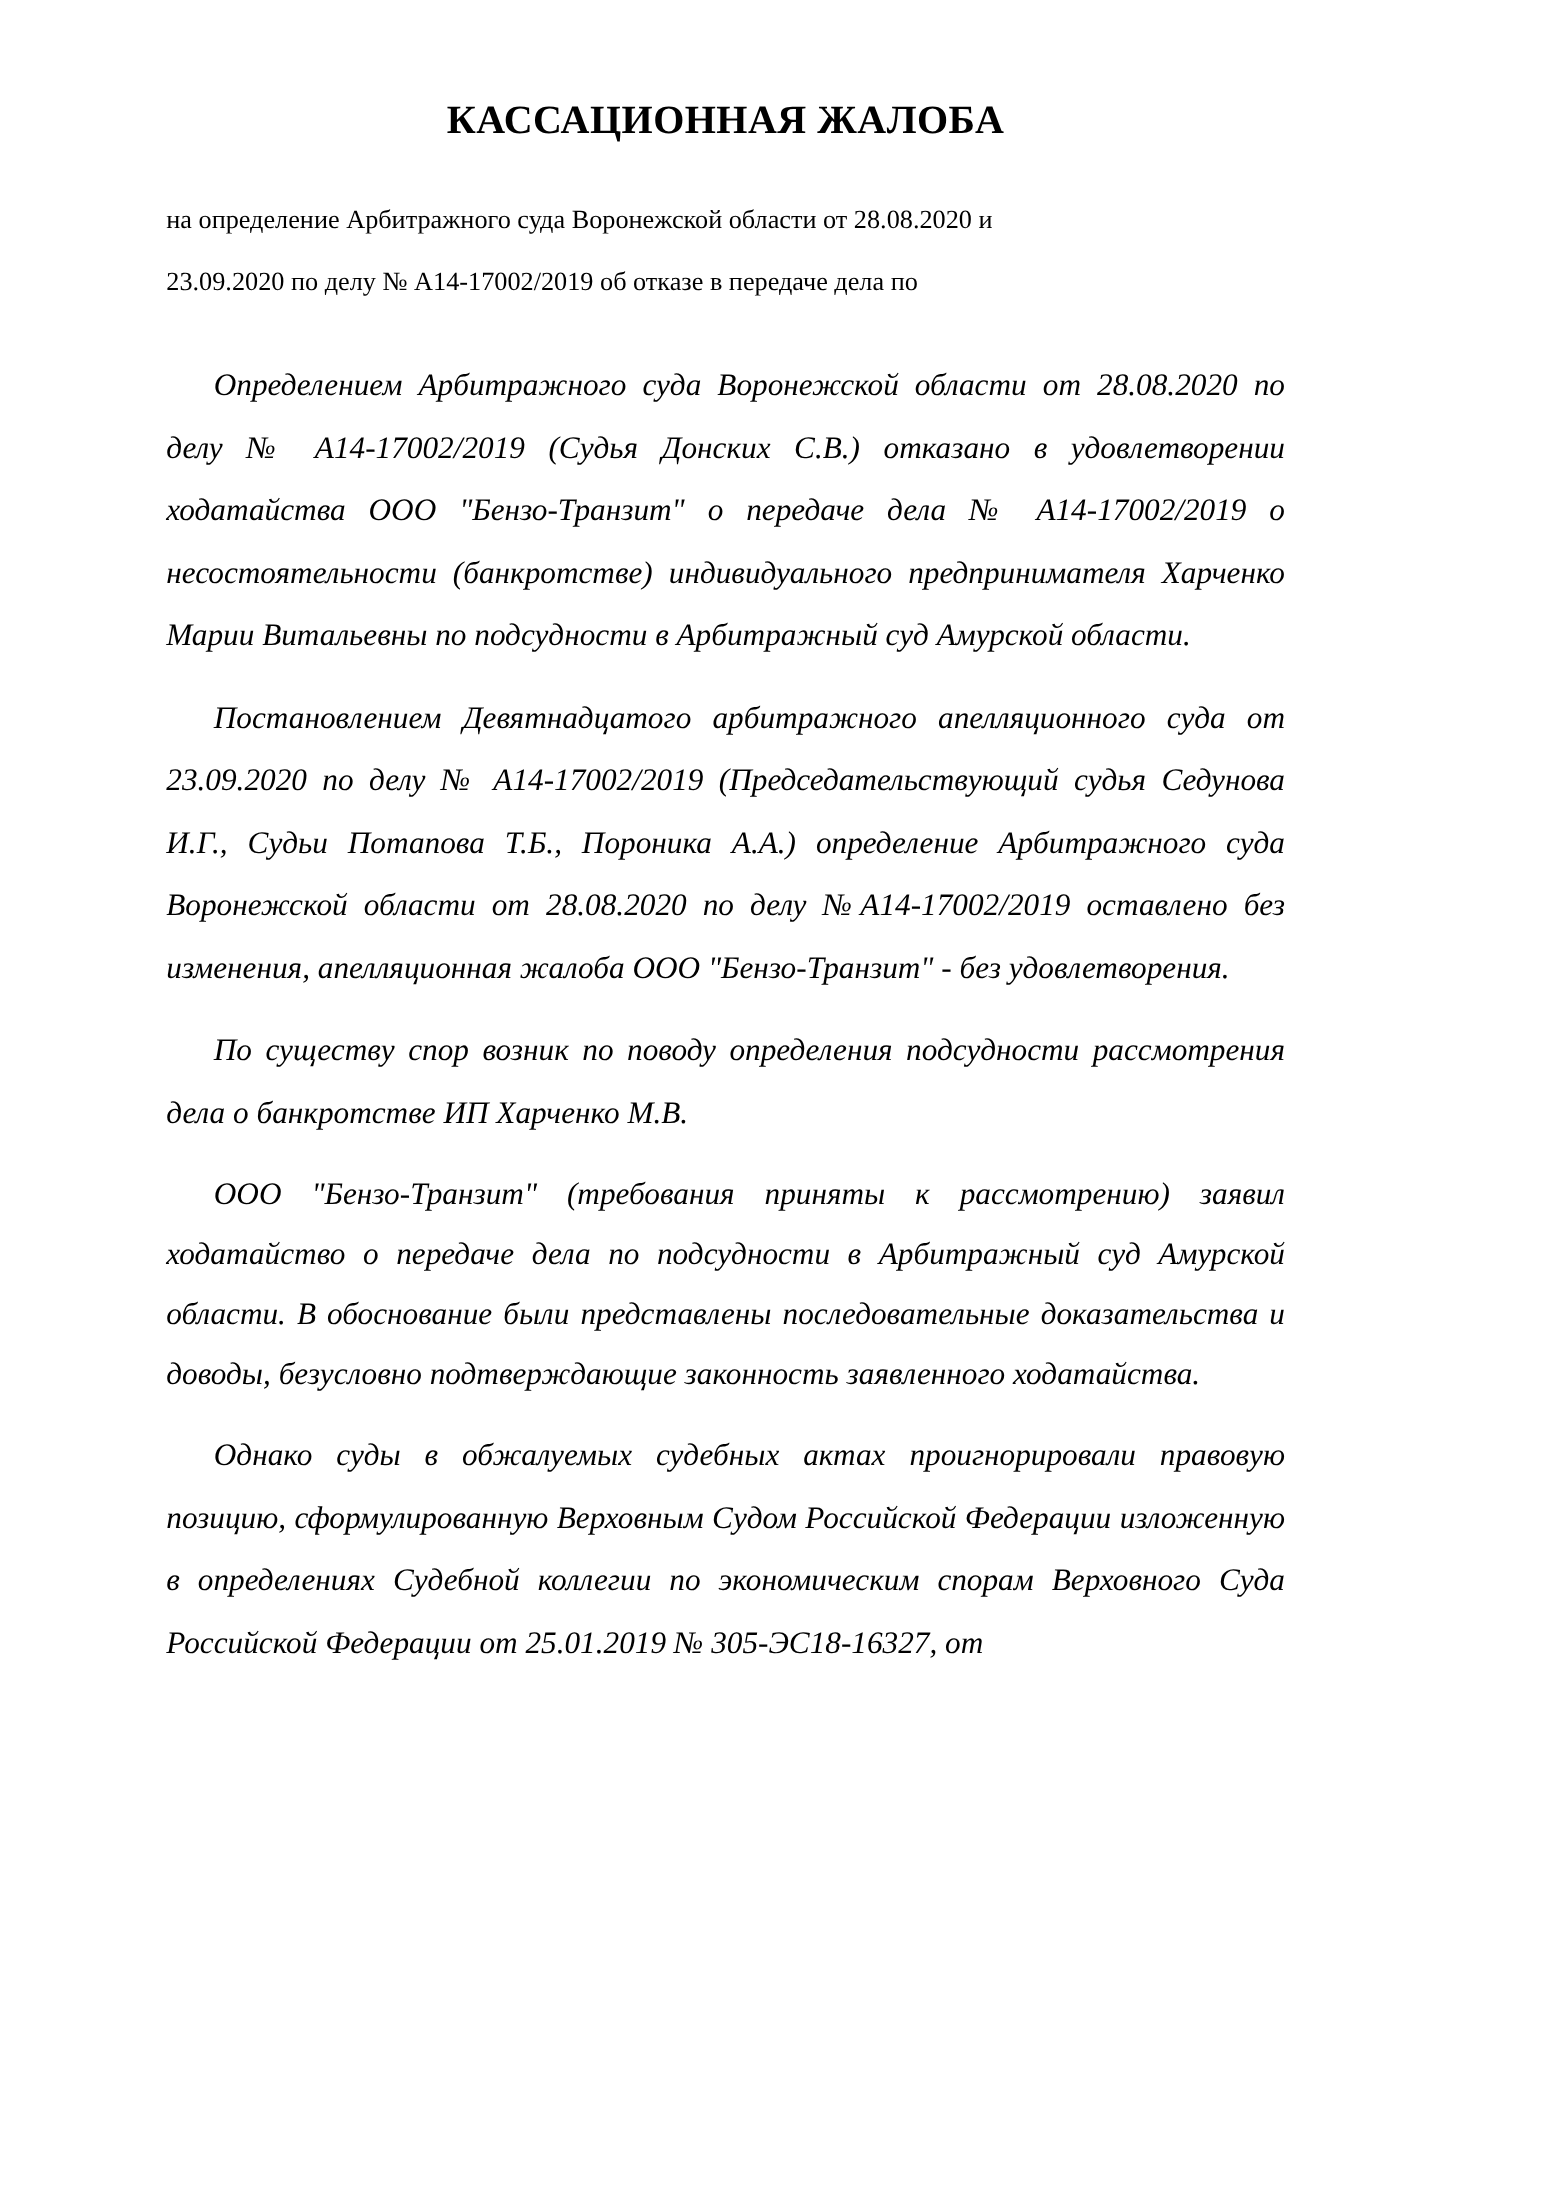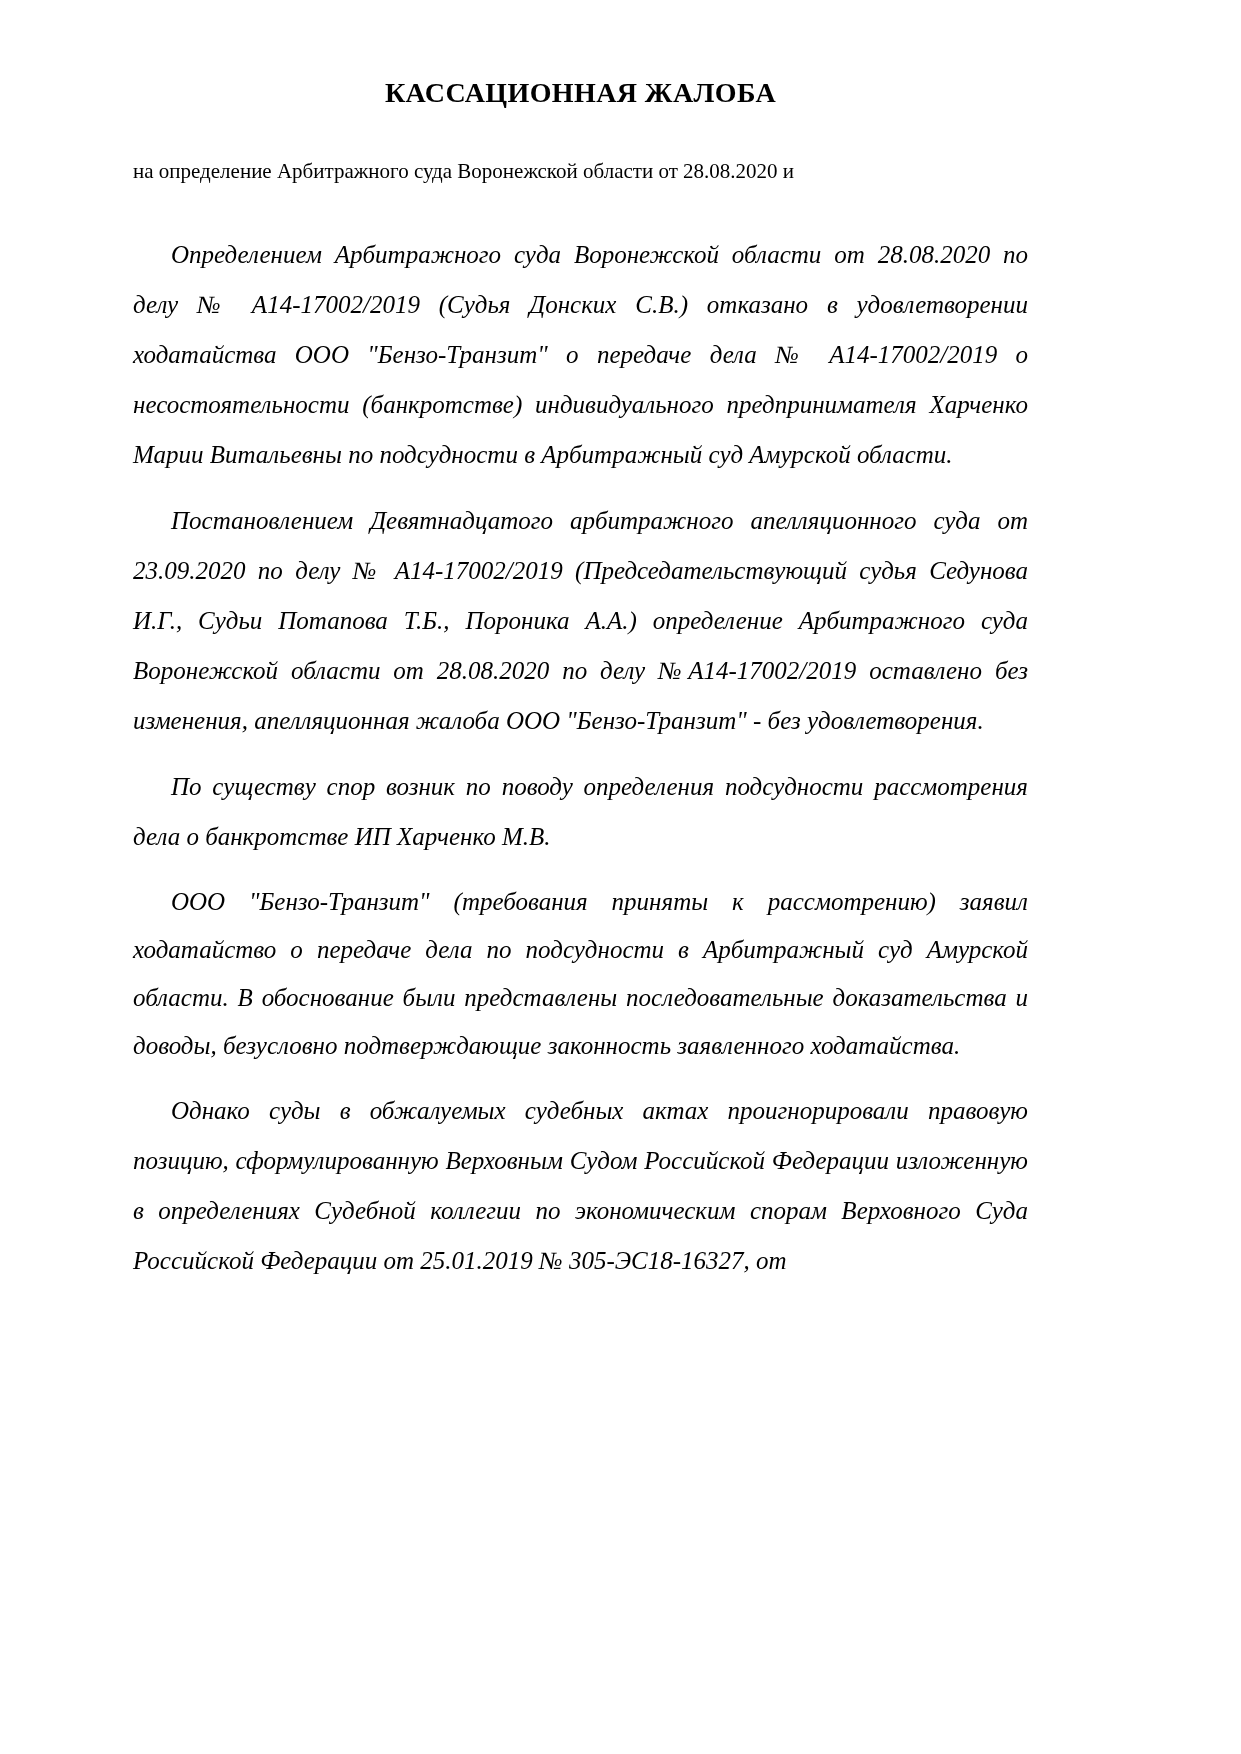--- a/index.html
+++ b/index.html
@@ -24,21 +24,21 @@
   }
   .content {
     position: absolute;
     left: 133px;
     top: 0;
     width: 895px;
   }
 
   
   .doc-title {
-    font-size: 28px;
+    font-size: 32px;
     font-weight: bold;
     text-align: center;
     letter-spacing: 0.4px;
     margin: 0;
     padding-top: 76px;
     line-height: 1.2;
   }
 
   
   .subtitle-block {
@@ -76,20 +76,21 @@
 </head>
 <body>
 
 <div class="page">
   <div class="content">
 
     <h1 class="doc-title">КАССАЦИОННАЯ ЖАЛОБА</h1>
 
     <div class="subtitle-block">
       <span class="subtitle-line">на определение Арбитражного суда Воронежской области от 28.08.2020 и</span>
+      <span class="subtitle-line">23.09.2020 по делу № А14-17002/2019 об отказе в передаче дела по</span>
     </div>
 
     <div class="body-block">
       <p class="para">Определением Арбитражного суда Воронежской области от 28.08.2020 по делу № А14-17002/2019 (Судья Донских С.В.) отказано в удовлетворении ходатайства ООО "Бензо-Транзит" о передаче дела № А14-17002/2019 о несостоятельности (банкротстве) индивидуального предпринимателя Харченко Марии Витальевны по подсудности в Арбитражный суд Амурской области.</p>
 
       <p class="para">Постановлением Девятнадцатого арбитражного апелляционного суда от 23.09.2020 по делу № А14-17002/2019 (Председательствующий судья Седунова И.Г., Судьи Потапова Т.Б., Пороника А.А.) определение Арбитражного суда Воронежской области от 28.08.2020 по делу №А14-17002/2019 оставлено без изменения, апелляционная жалоба ООО "Бензо-Транзит" - без удовлетворения.</p>
 
       <p class="para">По существу спор возник по поводу определения подсудности рассмотрения дела о банкротстве ИП Харченко М.В.</p>
 
 

